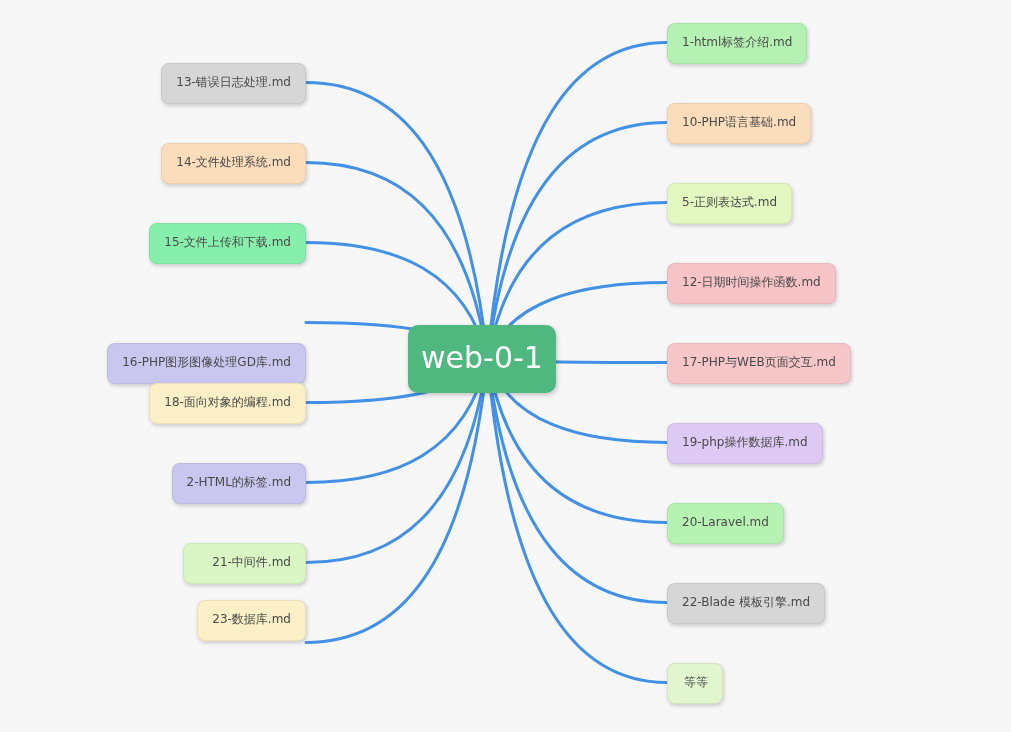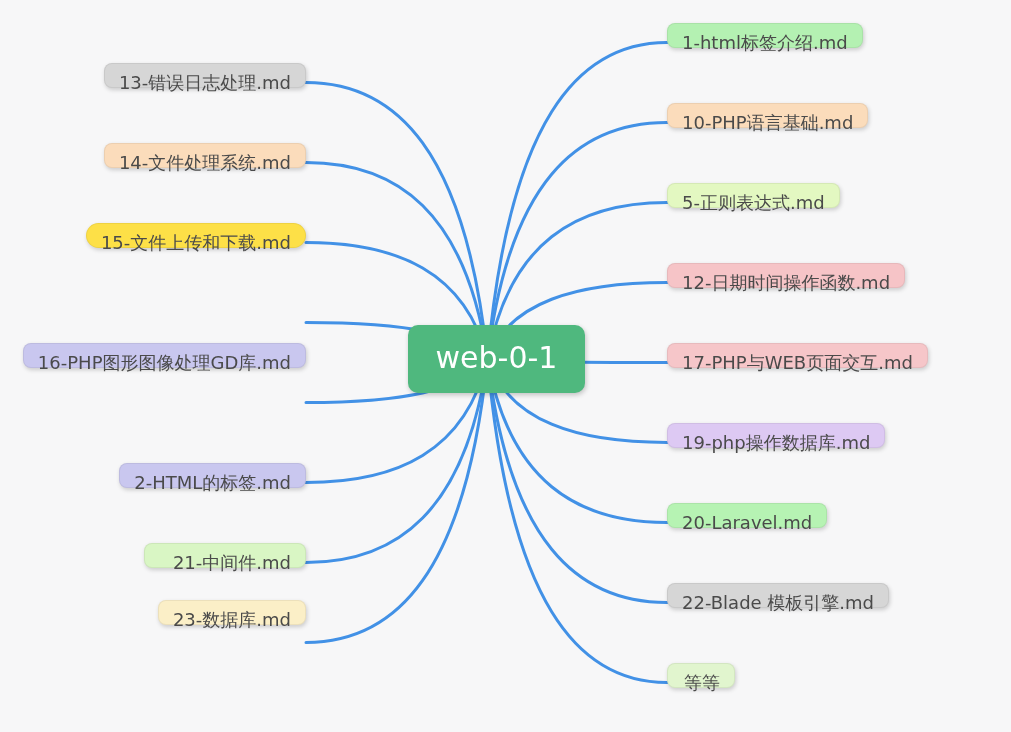--- a/index.html
+++ b/index.html
@@ -25,37 +25,37 @@
   #links path {
     stroke: var(--line, #4291e6);
     stroke-width: 3;
     fill: none;
     stroke-linecap: round;
   }
   .node {
     position: absolute;
     z-index: 2;
     box-sizing: border-box;
-    height: 25px;
+    height: 41px;
     line-height: 37px;
     padding: 0 14px;
-    font-size: 18px;
+    font-size: 12px;
     color: var(--nodetext, #4a4a4a);
     white-space: nowrap;
     border-radius: 8px;
     border: 1px solid rgba(0,0,0,0.06);
     box-shadow: 1px 2px 4px rgba(0,0,0,0.18);
     cursor: pointer;
   }
   .node.left  { right: 705px; }
   .node.right { left: 667px; }
   .node.root {
     left: 408px;
     top: 325px;
-    width: 177px;
+    width: 148px;
     height: 68px;
     line-height: 66px;
     text-align: center;
     padding: 0;
     font-size: 30px;
     color: #ffffff;
     border-radius: 10px;
     border: none;
     box-shadow: 1px 2px 5px rgba(0,0,0,0.22);
   }
@@ -81,22 +81,23 @@
       <path d="M 487.5 359 C 509.04 421.625, 577.25 442.5, 667 442.5"></path>
       <path d="M 487.5 359 C 509.04 481.625, 577.25 522.5, 667 522.5"></path>
       <path d="M 487.5 359 C 509.04 541.625, 577.25 602.5, 667 602.5"></path>
       <path d="M 487.5 359 C 509.04 601.625, 577.25 682.5, 667 682.5"></path>
     </svg>
 
   <div class="node root" style="background: rgb(79, 184, 126);">web-0-1</div>
 
   <div class="node left" style="top: 63px; background: rgb(214, 214, 214);">13-错误日志处理.md</div>
   <div class="node left" style="top: 143px; background: rgb(251, 220, 187);">14-文件处理系统.md</div>
-  <div class="node left" style="top: 223px; background: #fde047; border-radius: 16px;">15-文件上传和下载.md</div>
+  <div class="node left" style="top: 223px; background: #86efac;">15-文件上传和下载.md</div>
   <div class="node left" style="top: 303px; background: rgb(201, 199, 239); margin-top: 40px;">16-PHP图形图像处理GD库.md</div>
+  <div class="node left" style="top: 383px; background: rgb(250, 239, 198);">18-面向对象的编程.md</div>
   <div class="node left" style="top: 463px; background: rgb(201, 199, 239);">2-HTML的标签.md</div>
   <div class="node left" style="top: 543px; background: rgb(217, 246, 196); padding-left: 28px;">21-中间件.md</div>
   <div class="node left" style="top: 600px; background: rgb(251, 239, 199); text-align: right;">23-数据库.md</div>
 
   <div class="node right" style="top: 23px; background: rgb(180, 241, 178);">1-html标签介绍.md</div>
   <div class="node right" style="top: 103px; background: rgb(251, 220, 187);">10-PHP语言基础.md</div>
   <div class="node right" style="top: 183px; background: rgb(227, 248, 193);">5-正则表达式.md</div>
   <div class="node right" style="top: 263px; background: rgb(246, 196, 199);">12-日期时间操作函数.md</div>
   <div class="node right" style="top: 343px; background: rgb(246, 198, 201);">17-PHP与WEB页面交互.md</div>
   <div class="node right" style="top: 423px; background: rgb(221, 201, 243);">19-php操作数据库.md</div>

